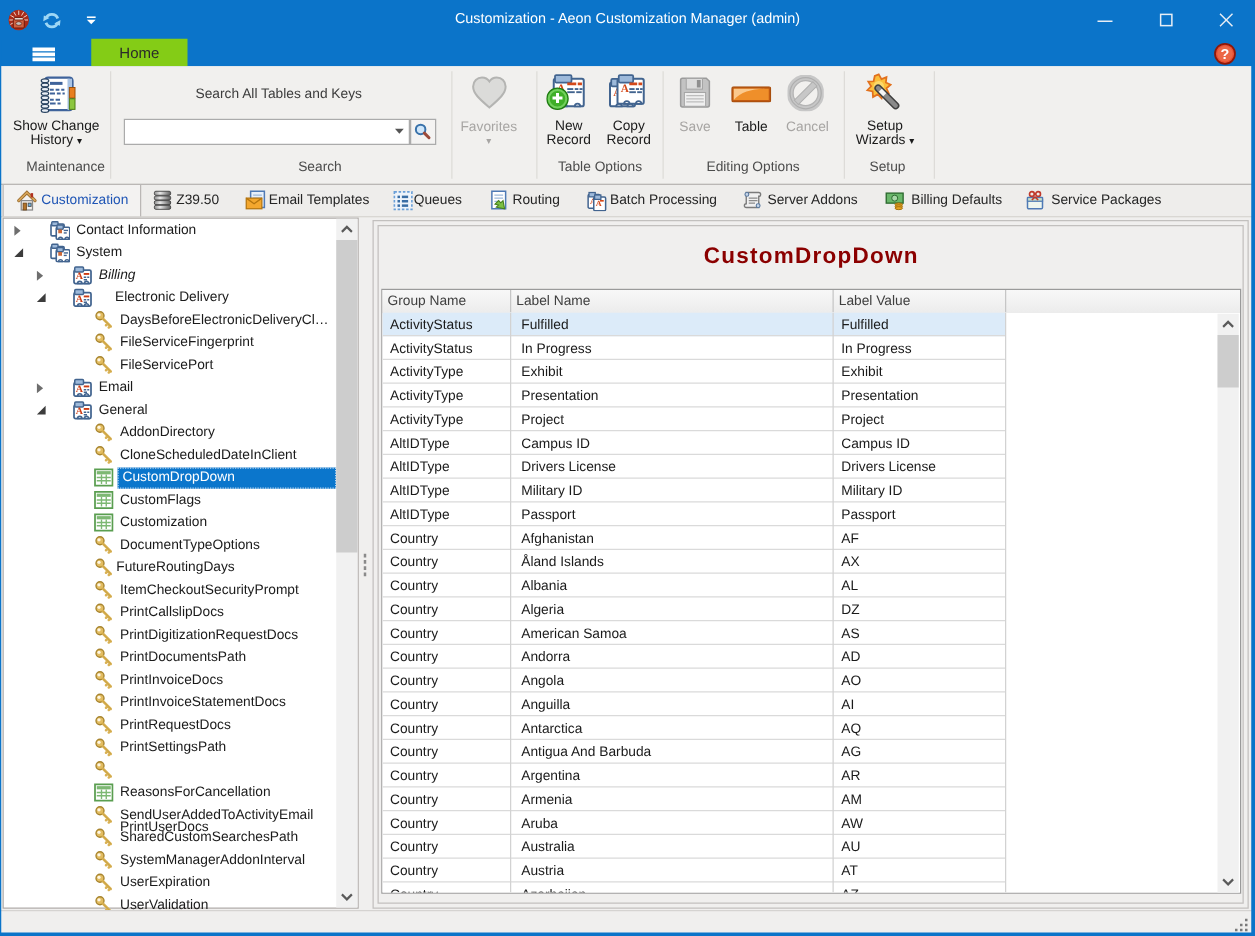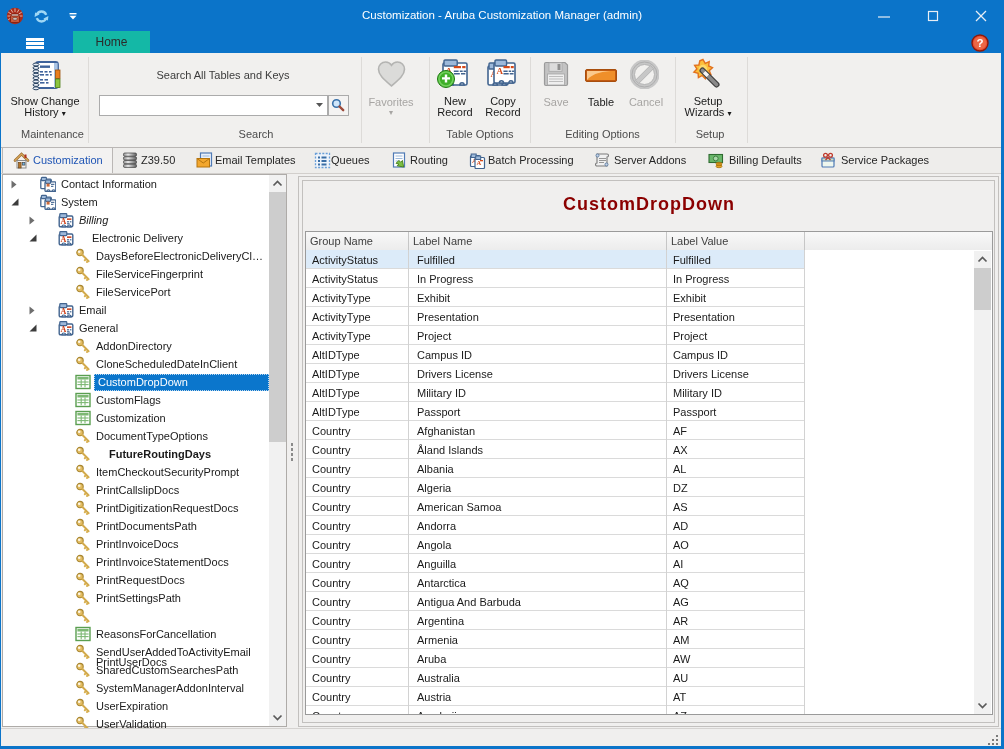--- a/index.html
+++ b/index.html
@@ -29,34 +29,34 @@
       <path d="M3.8 6.8 A 5 5 0 0 1 13.2 6.8"></path>
       <path d="M13.2 10.2 A 5 5 0 0 1 3.8 10.2"></path>
     </g>
     <path d="M1.6 9.0 L2.1 4.4 L6.6 6.3 Z" fill="#9ed7f5"></path>
     <path d="M15.4 8.0 L14.9 12.6 L10.4 10.7 Z" fill="#9ed7f5"></path>
   </svg>
 <svg class="a" style="left:69px;top:13px" width="8" height="7" viewBox="0 0 8 7">
     <rect x="0.5" y="0" width="7" height="1.4" fill="#fff"></rect>
     <path d="M0.5 2.8 L7.5 2.8 L4 6.4 Z" fill="#fff"></path>
   </svg>
-<div class="a ctr" style="left:250px;top:9px;width:504px;color:#fff;font-size:11.5px">Customization - Aruba Customization Manager (admin)</div>
+<div class="a ctr" style="left:250px;top:9px;width:504px;color:#fff;font-size:11.5px">Customization - Aeon Customization Manager (admin)</div>
 <svg class="a" style="left:877px;top:8px" width="112" height="16" viewBox="0 0 112 16">
     <g stroke="#e8eef5" stroke-width="1.2" fill="none">
       <line x1="1" y1="9" x2="13" y2="9"></line>
       <rect x="51.5" y="3.5" width="9" height="9"></rect>
       <line x1="99" y1="3" x2="109" y2="13"></line>
       <line x1="109" y1="3" x2="99" y2="13"></line>
     </g>
   </svg>
 <div class="a" style="left:0;top:32px;width:1004px;height:21px;background:#0b74c9"></div>
 <div class="a" style="left:26px;top:38px;width:18px;height:2.6px;background:#fff"></div>
 <div class="a" style="left:26px;top:42.2px;width:18px;height:2.6px;background:#fff"></div>
 <div class="a" style="left:26px;top:46.4px;width:18px;height:2.6px;background:#fff"></div>
-<div class="a ctr" style="left:73px;top:31px;width:77px;height:22px;background:#14b8a6;line-height:22px;color:#2b2b2b;font-size:12px">Home</div>
+<div class="a ctr" style="left:73px;top:31px;width:77px;height:22px;background:#84cc16;line-height:22px;color:#2b2b2b;font-size:12px">Home</div>
 <svg class="a" style="left:971px;top:34px" width="18" height="18" viewBox="0 0 18 18">
     <circle cx="9" cy="9" r="8" fill="#e85034" stroke="#8f1808" stroke-width="1.4"></circle>
     <circle cx="9" cy="9" r="6.2" fill="#ef7a56" opacity="0.55"></circle>
     <text x="9" y="13.2" text-anchor="middle" font-family="Liberation Sans" font-size="11.5" font-weight="bold" fill="#fff">?</text>
   </svg>
 <div class="a" style="left:0;top:53px;width:1004px;height:94px;background:#f1f0ee;border-bottom:1px solid #d2d0ce"></div>
 <div class="a" style="left:88px;top:57px;width:1px;height:86px;background:#dddbd8"></div>
 <div class="a" style="left:361px;top:57px;width:1px;height:86px;background:#dddbd8"></div>
 <div class="a" style="left:429px;top:57px;width:1px;height:86px;background:#dddbd8"></div>
 <div class="a" style="left:530px;top:57px;width:1px;height:86px;background:#dddbd8"></div>
@@ -436,21 +436,21 @@
     <use href="#itable"></use>
   </svg>
 <div class="a" style="left:96px;top:412px;">Customization</div>
 <svg class="a" style="left:75px;top:428px" width="16" height="16" viewBox="0 0 16 16">
     <use href="#ikey"></use>
   </svg>
 <div class="a" style="left:96px;top:430px;">DocumentTypeOptions</div>
 <svg class="a" style="left:75px;top:446px" width="16" height="16" viewBox="0 0 16 16">
     <use href="#ikey"></use>
   </svg>
-<div class="a" style="left:109px;top:448px;font-weight:bold;">FutureRoutingDays</div>
+<div class="a" style="left:93px;top:448px;">FutureRoutingDays</div>
 <svg class="a" style="left:75px;top:464px" width="16" height="16" viewBox="0 0 16 16">
     <use href="#ikey"></use>
   </svg>
 <div class="a" style="left:96px;top:466px;">ItemCheckoutSecurityPrompt</div>
 <svg class="a" style="left:75px;top:482px" width="16" height="16" viewBox="0 0 16 16">
     <use href="#ikey"></use>
   </svg>
 <div class="a" style="left:96px;top:484px;">PrintCallslipDocs</div>
 <svg class="a" style="left:75px;top:500px" width="16" height="16" viewBox="0 0 16 16">
     <use href="#ikey"></use>

